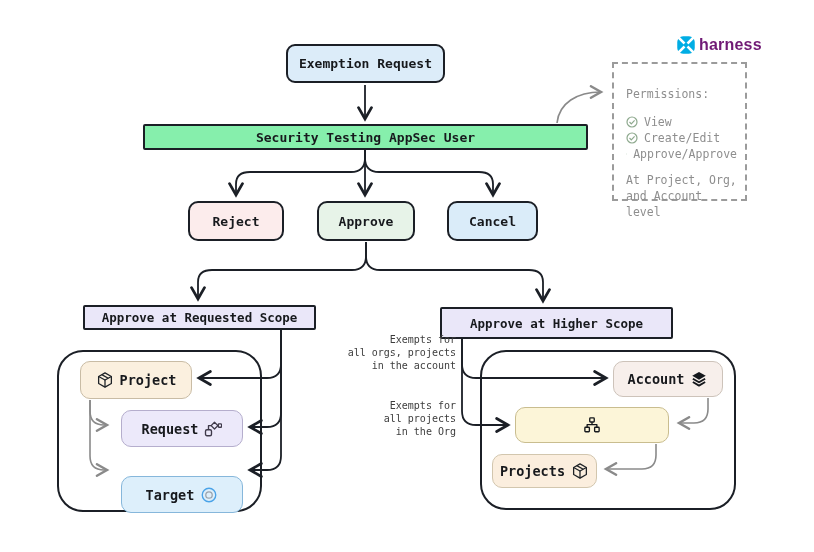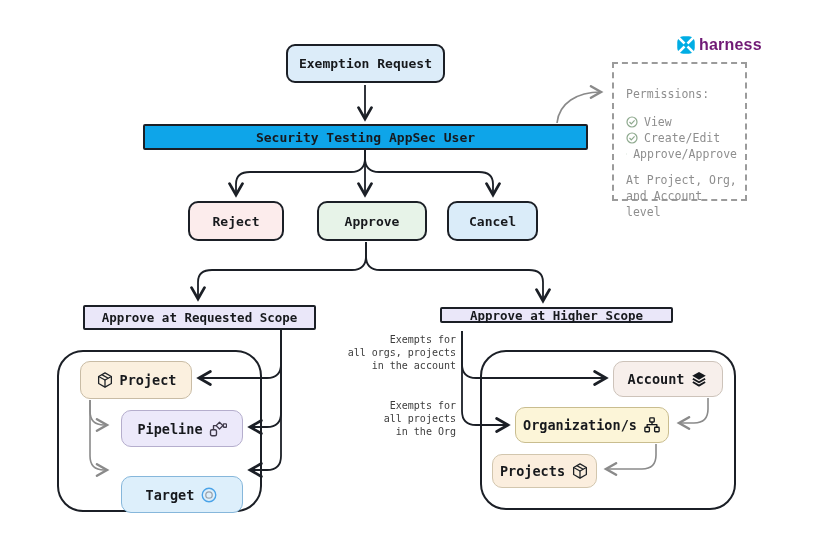--- a/index.html
+++ b/index.html
@@ -6,21 +6,21 @@
   .stage{position:relative;width:814px;height:552px;background:#ffffff;overflow:hidden;
          font-family:"DejaVu Sans Mono","Liberation Mono",monospace;color:#17191d;}
   .abs{position:absolute;box-sizing:border-box;}
   
   .group-frame{border:2px solid #1b1f26;border-radius:26px;background:#ffffff;z-index:1;}
   
   #wires{position:absolute;left:0;top:0;z-index:2;pointer-events:none;}
   
   .node,.pill,.bar,.scope-label{z-index:3;display:flex;align-items:center;justify-content:center;gap:6px;}
   .pill{border:2px solid #1b1f26;border-radius:10px;font-weight:700;font-size:13px;}
-  .bar{border:2px solid #1b1f26;border-radius:2px;background:#0ea5e9;font-weight:700;font-size:13px;}
+  .bar{border:2px solid #1b1f26;border-radius:2px;background:#86efac;font-weight:700;font-size:13px;}
   .scope-label{border:2px solid #1b1f26;border-radius:2px;background:#eae7f9;font-weight:700;font-size:12.5px;}
   .node{border:1.5px solid #c9bfae;border-radius:10px;font-weight:700;font-size:13.5px;}
   .node svg{flex:0 0 auto;}
   
   .annot{z-index:3;text-align:right;font-size:10px;line-height:13px;font-weight:500;color:#3d3d3d;}
   
   .perm{z-index:3;border:2px dashed #9b9b9b;background:#fff;color:#8e8e8e;
         font-size:11.5px;line-height:16px;padding:12px 8px 8px 12px;}
   .perm .ptitle{margin-bottom:12px;margin-top:10px;}
   .perm .pitem{display:flex;align-items:center;gap:6px;height:16px;}
@@ -111,48 +111,48 @@
     <span>Exemption Request</span>
   </div>
 
   <div class="abs bar" style="left:143px;top:124px;width:445px;height:26px;">
     <span>Security Testing AppSec User</span>
   </div>
 
   <div class="abs pill" style="left:188px;top:201px;width:96px;height:40px;background:#fcecec;">
     <span>Reject</span>
   </div>
-  <div class="abs pill" style="left:317px;top:201px;width:110px;height:40px;background:#e7f3e8;">
+  <div class="abs pill" style="left:317px;top:201px;width:98px;height:40px;background:#e7f3e8;">
     <span>Approve</span>
   </div>
   <div class="abs pill" style="left:447px;top:201px;width:91px;height:40px;background:#daecf9;">
     <span>Cancel</span>
   </div>
 
   <div class="abs scope-label" style="left:83px;top:305px;width:233px;height:25px;">
     <span>Approve at Requested Scope</span>
   </div>
-  <div class="abs scope-label" style="left:440px;top:307px;width:233px;height:16px;">
+  <div class="abs scope-label" style="left:440px;top:307px;width:233px;height:32px;">
     <span>Approve at Higher Scope</span>
   </div>
 
   <div class="abs node" style="left:80px;top:361px;width:112px;height:38px;background:#fbf0df;border-color:#c9bca5;">
     <svg width="18" height="18" viewBox="0 0 24 24">
       <g fill="none" stroke="#1f2328" stroke-width="1.7" stroke-linejoin="round">
         <path d="M12 2.5 L20.5 7.25 V16.75 L12 21.5 L3.5 16.75 V7.25 Z"></path>
         <path d="M3.5 7.25 L12 12 L20.5 7.25"></path>
         <path d="M12 12 V21.5"></path>
         <path d="M7.75 4.9 L16.3 9.6"></path>
       </g>
     </svg>
     <span>Project</span>
   </div>
 
   <div class="abs node" style="left:121px;top:410px;width:122px;height:37px;background:#ece9fa;border-color:#b5aecd;">
-    <span>Pipeline</span>
+    <span>Request</span>
     <svg width="18" height="18" viewBox="0 0 24 24">
       <g fill="none" stroke="#3f3a4a" stroke-width="1.8" stroke-linejoin="round">
         <rect x="2" y="13" width="8" height="8" rx="2"></rect>
         <path d="M14 3 L18.5 7.5 L14 12 L9.5 7.5 Z"></path>
         <rect x="19" y="5.2" width="4.5" height="4.5" rx="1"></rect>
         <path d="M6 13 V7.5 H9.5 M18.5 7.5 H19"></path>
       </g>
     </svg>
   </div>
 
@@ -167,21 +167,20 @@
   <div class="abs node" style="left:613px;top:361px;width:110px;height:36px;background:#f7efeb;border-color:#cdc3ba;">
     <span>Account</span>
     <svg width="18" height="18" viewBox="0 0 24 24">
       <path d="M12 2.5 L21 7.75 L12 13 L3 7.75 Z" fill="#15181c"></path>
       <path d="M3.8 11.6 L12 16.4 L20.2 11.6" fill="none" stroke="#15181c" stroke-width="2.4" stroke-linejoin="round"></path>
       <path d="M3.8 16 L12 20.8 L20.2 16" fill="none" stroke="#15181c" stroke-width="2.4" stroke-linejoin="round"></path>
     </svg>
   </div>
 
   <div class="abs node" style="left:515px;top:407px;width:154px;height:36px;background:#fcf5d8;border-color:#c9bd8f;">
-    <span>Organization/s</span>
     <svg width="18" height="18" viewBox="0 0 24 24">
       <g fill="none" stroke="#15181c" stroke-width="1.8" stroke-linejoin="round">
         <rect x="9" y="2.5" width="6" height="5.5" rx="1"></rect>
         <rect x="2.5" y="15" width="6" height="6" rx="1"></rect>
         <rect x="15.5" y="15" width="6" height="6" rx="1"></rect>
         <path d="M12 8 V11.5 M5.5 15 V11.5 H18.5 V15"></path>
       </g>
     </svg>
   </div>
 

